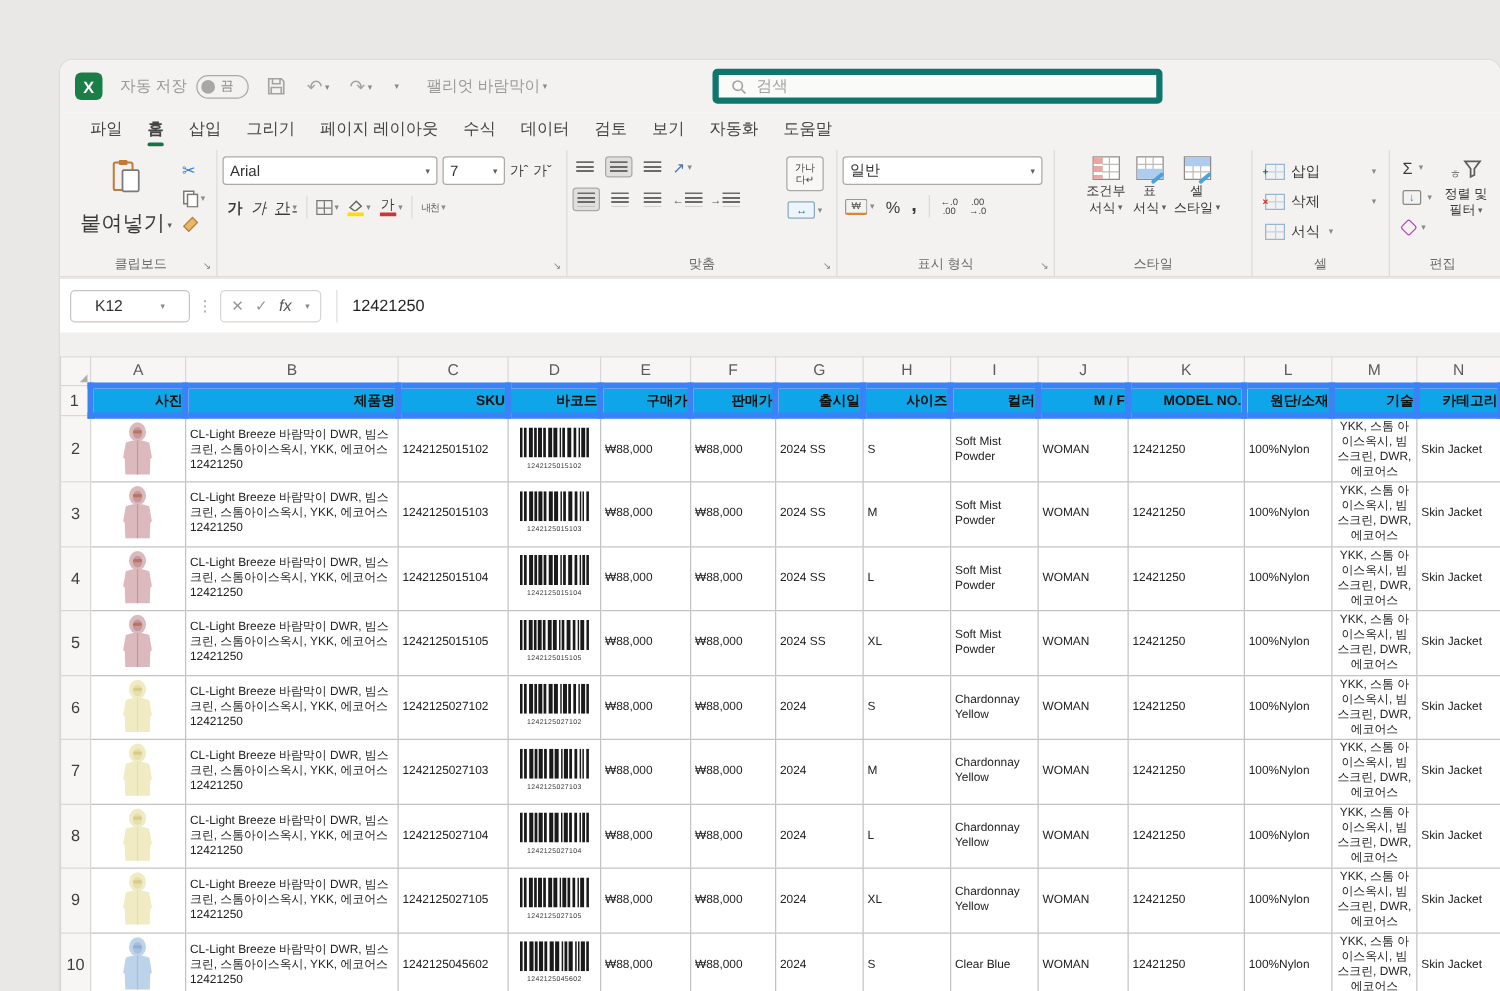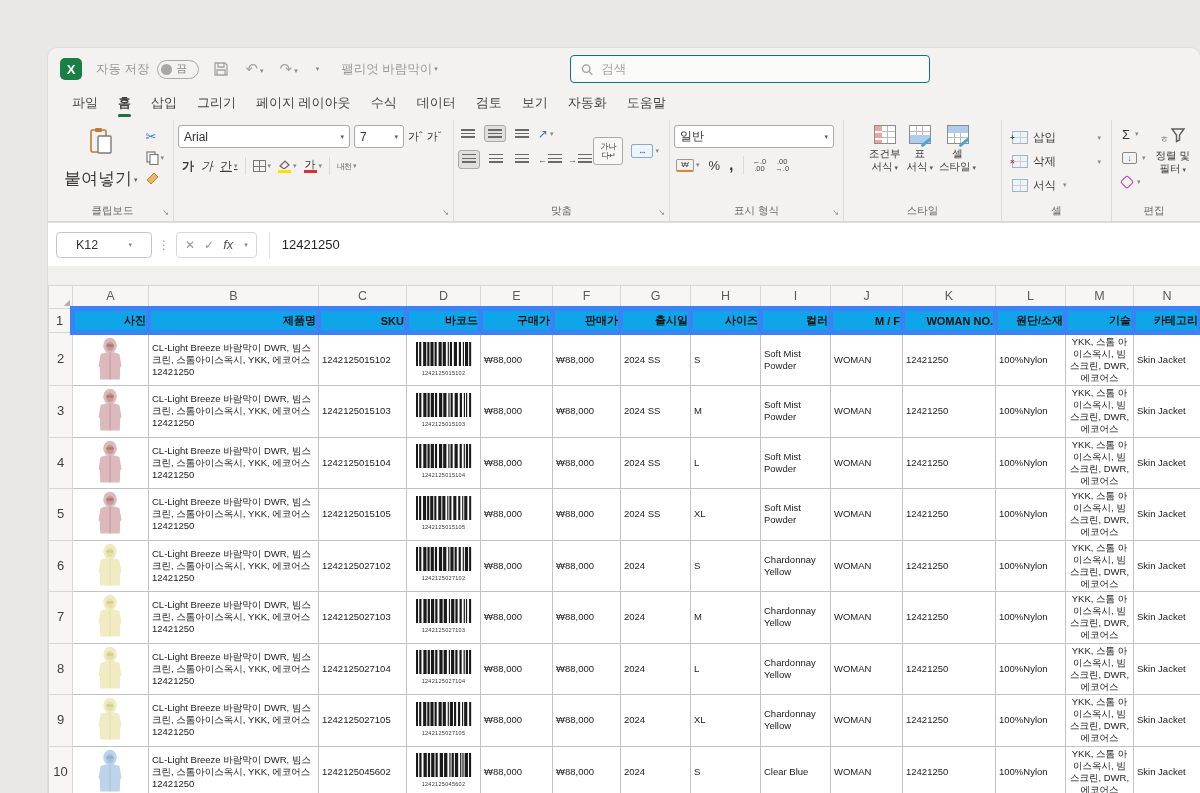--- a/index.html
+++ b/index.html
@@ -17,21 +17,21 @@
   .toggle { width:42px; height:19px; border:1.5px solid #aba9a7; border-radius:10px; margin-left:8px;
     display:flex; align-items:center; padding:0 3px; gap:4px; }
   .knob { width:11px; height:11px; border-radius:50%; background:#a9a7a5; }
   .tstate { font-size:10.5px; color:#8a8886; }
   .qat { color:#a5a3a1; font-size:15px; margin-left:16px; display:inline-flex; align-items:center; }
   .save-svg { margin-left:14px; }
   .chv::after { content:"▾"; font-size:7px; color:#8b8987; margin-left:2px; vertical-align:middle; }
   .chv-dark::after { color:#605e5c; }
   .doc-title { color:#9c9a98; font-size:12.5px; margin-left:22px; }
   .searchbox { position:absolute; left:522px; top:7px; width:360px; height:28px; background:#fafaf9;
-    border:1px solid #0f766e; border-radius:4px; display:flex; align-items:center; padding:0 10px; gap:8px; }
+    border:5px solid #0f766e; border-radius:4px; display:flex; align-items:center; padding:0 10px; gap:8px; }
   .searchbox input { border:none; outline:none; background:transparent; font-size:12.5px; color:#605e5c; width:100%;
     font-family:inherit; }
   .searchbox input::placeholder { color:#a3a1a0; }
 
   
   .menubar { height:30px; background:#f3f2f1; display:flex; align-items:flex-end; padding-left:14px; }
   .mtab { font-size:13px; color:#444; padding:0 10px 8px; cursor:default; position:relative; }
   .mtab.active { font-weight:bold; }
   .mtab.active::after { content:""; position:absolute; left:10px; right:10px; bottom:3px; height:3px;
     border-radius:2px; background:var(--tab-accent,#1a7243); }
@@ -305,21 +305,21 @@
             <span class="rbtn pad3">
                 <span class="bars"></span>
               </span>
             <span class="rbtn pad3">
                 <span class="bars"></span>
               </span>
             <span class="indent">←<span class="bars"></span></span>
             <span class="indent">→<span class="bars"></span></span>
           </div>
         </div>
-        <div style="display:flex;flex-direction:row;align-items:center;gap:8px;padding-right:6px;">
+        <div style="display:flex;flex-direction:column;align-items:center;gap:8px;padding-right:6px;">
           <div class="wrapbtn">
             <div>가나</div>
               <div>다↵</div>
           </div>
           <span class="rbtn chv">
             <span class="mergebtn">↔</span>
           </span>
         </div>
       </div>
       <div class="glabel">맞춤</div>
@@ -480,21 +480,21 @@
             <td>사진</td>
             <td>제품명</td>
             <td>SKU</td>
             <td>바코드</td>
             <td>구매가</td>
             <td>판매가</td>
             <td>출시일</td>
             <td>사이즈</td>
             <td>컬러</td>
             <td>M / F</td>
-            <td>WOMAN NO.</td>
+            <td>MODEL NO.</td>
             <td>원단/소재</td>
             <td>기술</td>
             <td>카테고리</td>
           </tr>
       </tbody>
       <tbody id="tbody">
           <tr class="drow">
     <td class="gut">2</td>
     <td class="c-img">
               <div>

